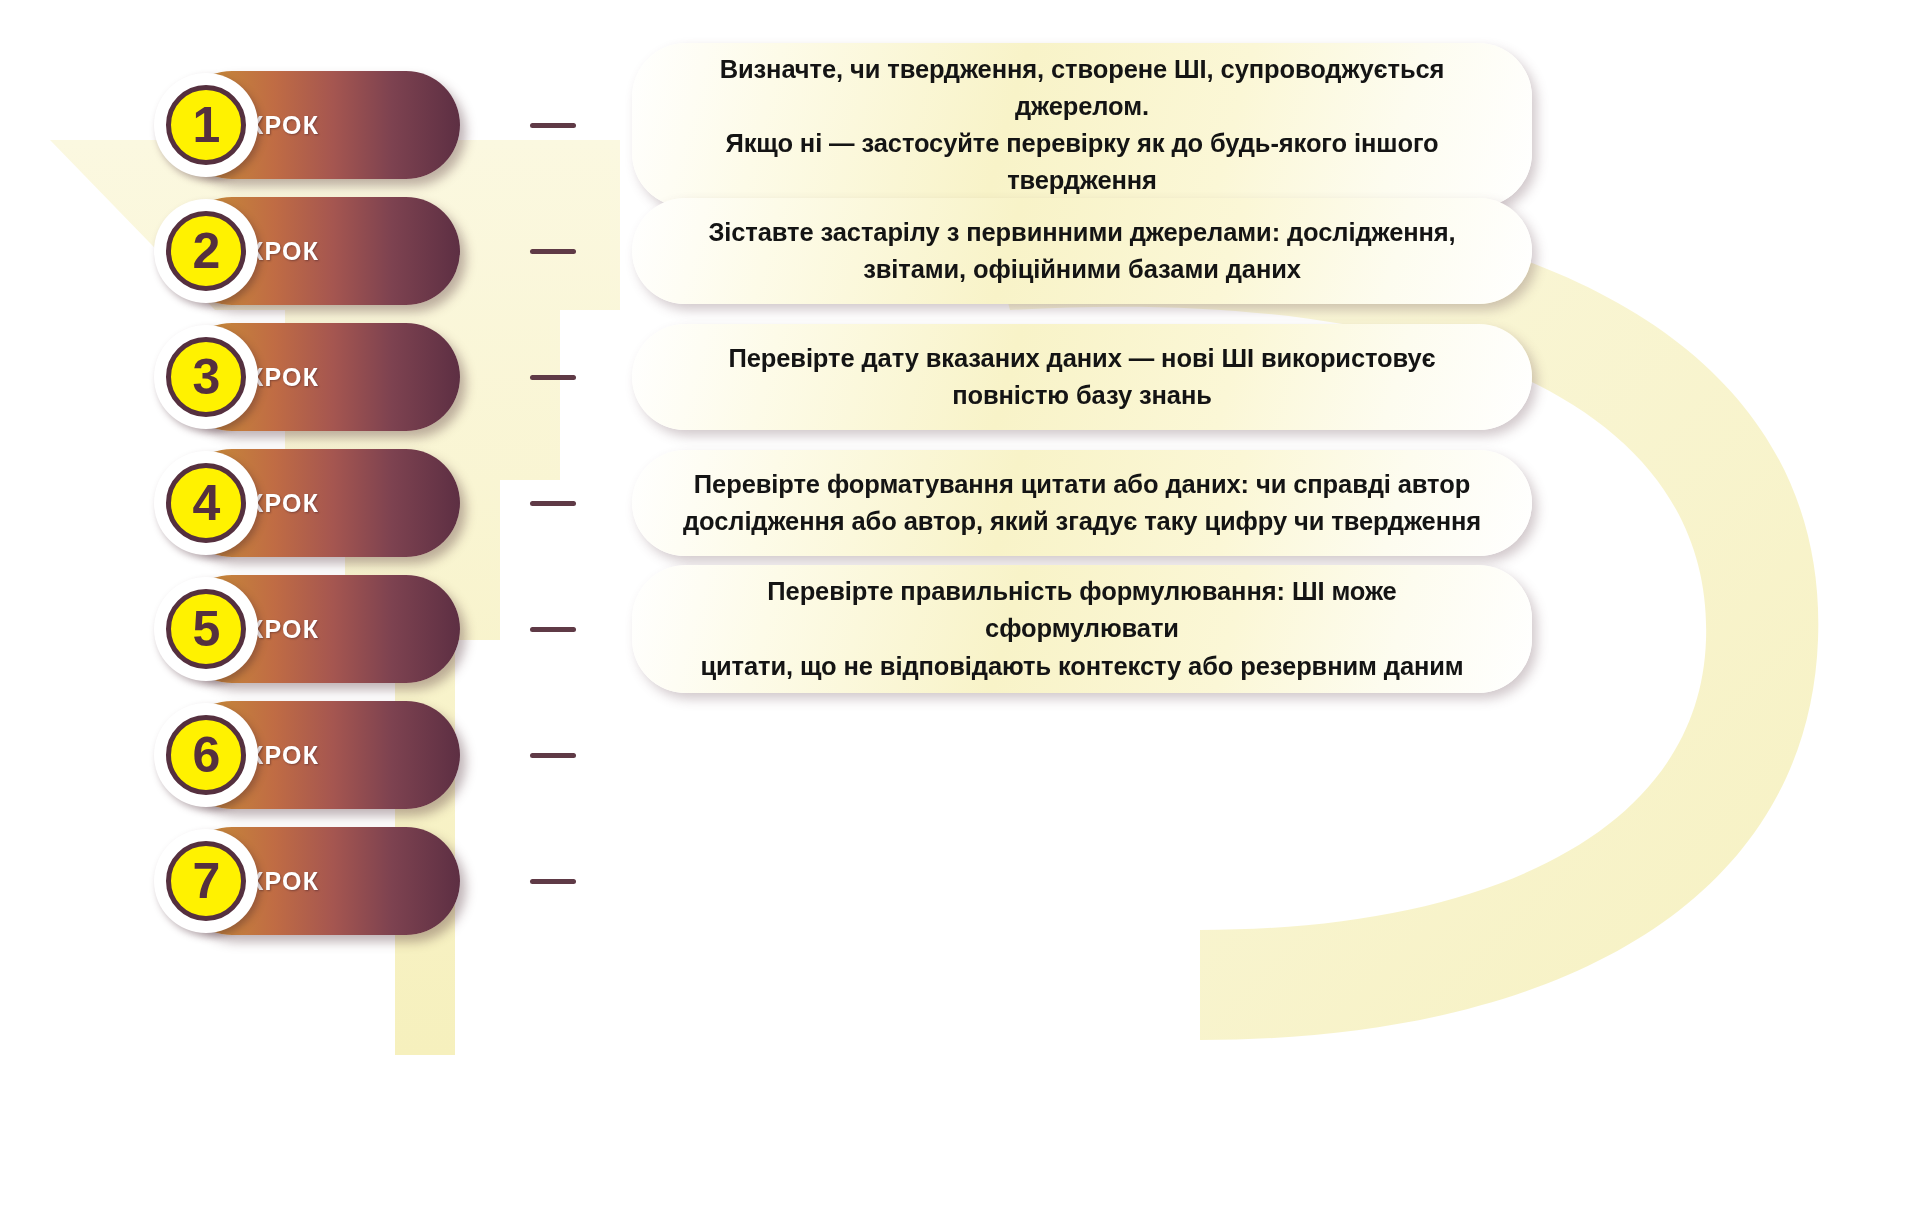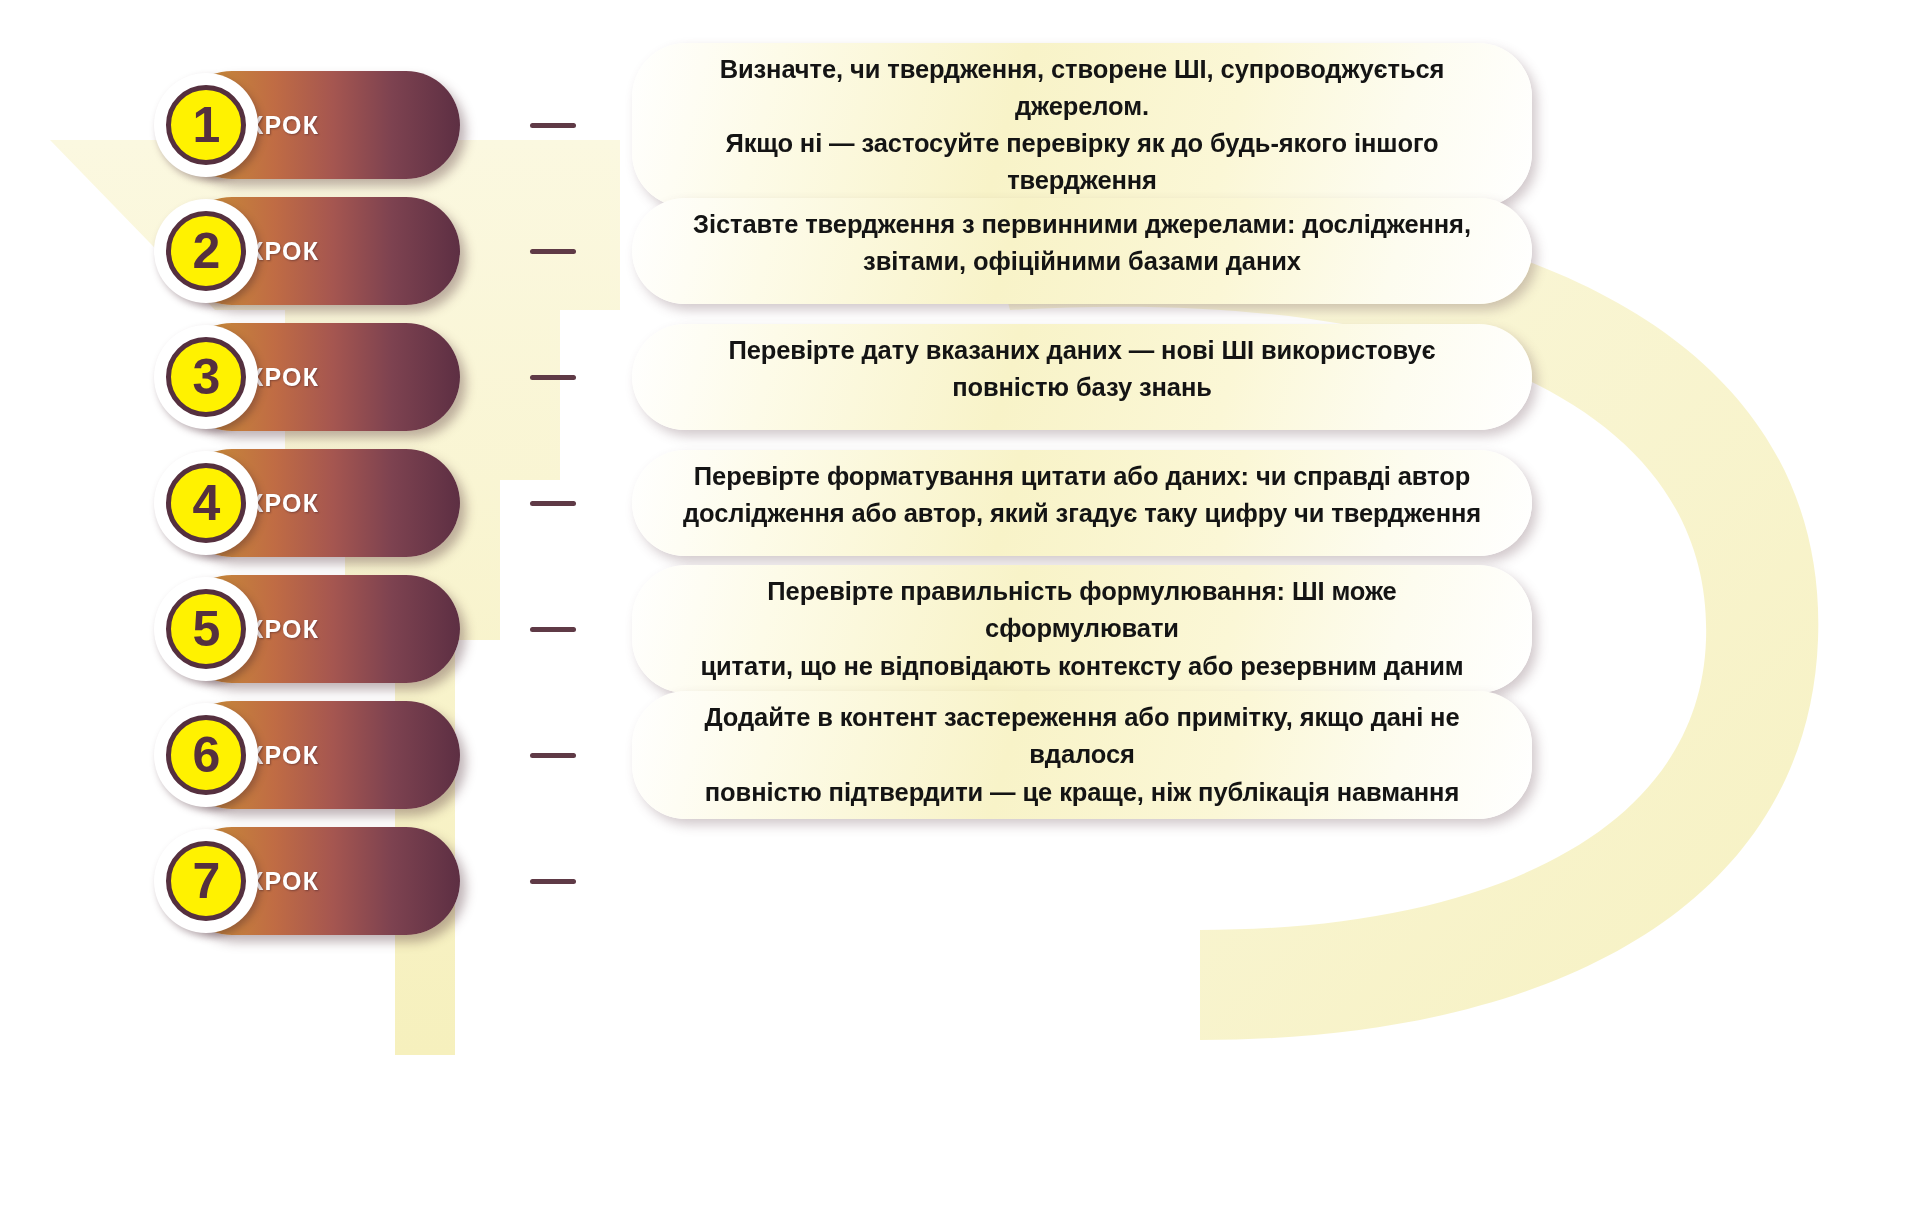--- a/index.html
+++ b/index.html
@@ -123,20 +123,21 @@
     border-radius: 54px;
     background: linear-gradient(105deg,
         #ffffff 0%,
         #fdfbe8 16%,
         #f8f3c8 42%,
         #fbf7d6 66%,
         #fdfcef 84%,
         #ffffff 100%);
     box-shadow: 5px 6px 12px rgba(95, 60, 72, 0.28);
     display: flex;
+    align-items: center;
     justify-content: center;
     box-sizing: border-box;
     padding: 8px 48px;
     flex-shrink: 0;
   }
 
   .step-card-text {
     text-align: center;
     color: #141414;
     font-size: 25.5px;
@@ -212,21 +213,21 @@
       <div class="badge-circle">
         <div class="badge-circle-inner">
           <span class="badge-num">2</span>
         </div>
       </div>
       <span class="badge-label">КРОК</span>
     </div>
     <div class="connector"></div>
     <div class="step-card">
       <div class="step-card-text">
-        <span>Зіставте твердження з первинними джерелами: дослідження,</span><br>
+        <span>Зіставте застарілу з первинними джерелами: дослідження,</span><br>
         <span>звітами, офіційними базами даних</span>
       </div>
     </div>
   </div>
 
   <div class="step-row">
     <div class="badge-pill">
       <div class="badge-circle">
         <div class="badge-circle-inner">
           <span class="badge-num">3</span>
@@ -282,26 +283,20 @@
   <div class="step-row">
     <div class="badge-pill">
       <div class="badge-circle">
         <div class="badge-circle-inner">
           <span class="badge-num">6</span>
         </div>
       </div>
       <span class="badge-label">КРОК</span>
     </div>
     <div class="connector"></div>
-    <div class="step-card">
-      <div class="step-card-text">
-        <span>Додайте в контент застереження або примітку, якщо дані не вдалося</span><br>
-        <span>повністю підтвердити — це краще, ніж публікація навмання</span>
-      </div>
-    </div>
   </div>
 
   <div class="step-row">
     <div class="badge-pill">
       <div class="badge-circle">
         <div class="badge-circle-inner">
           <span class="badge-num">7</span>
         </div>
       </div>
       <span class="badge-label">КРОК</span>

